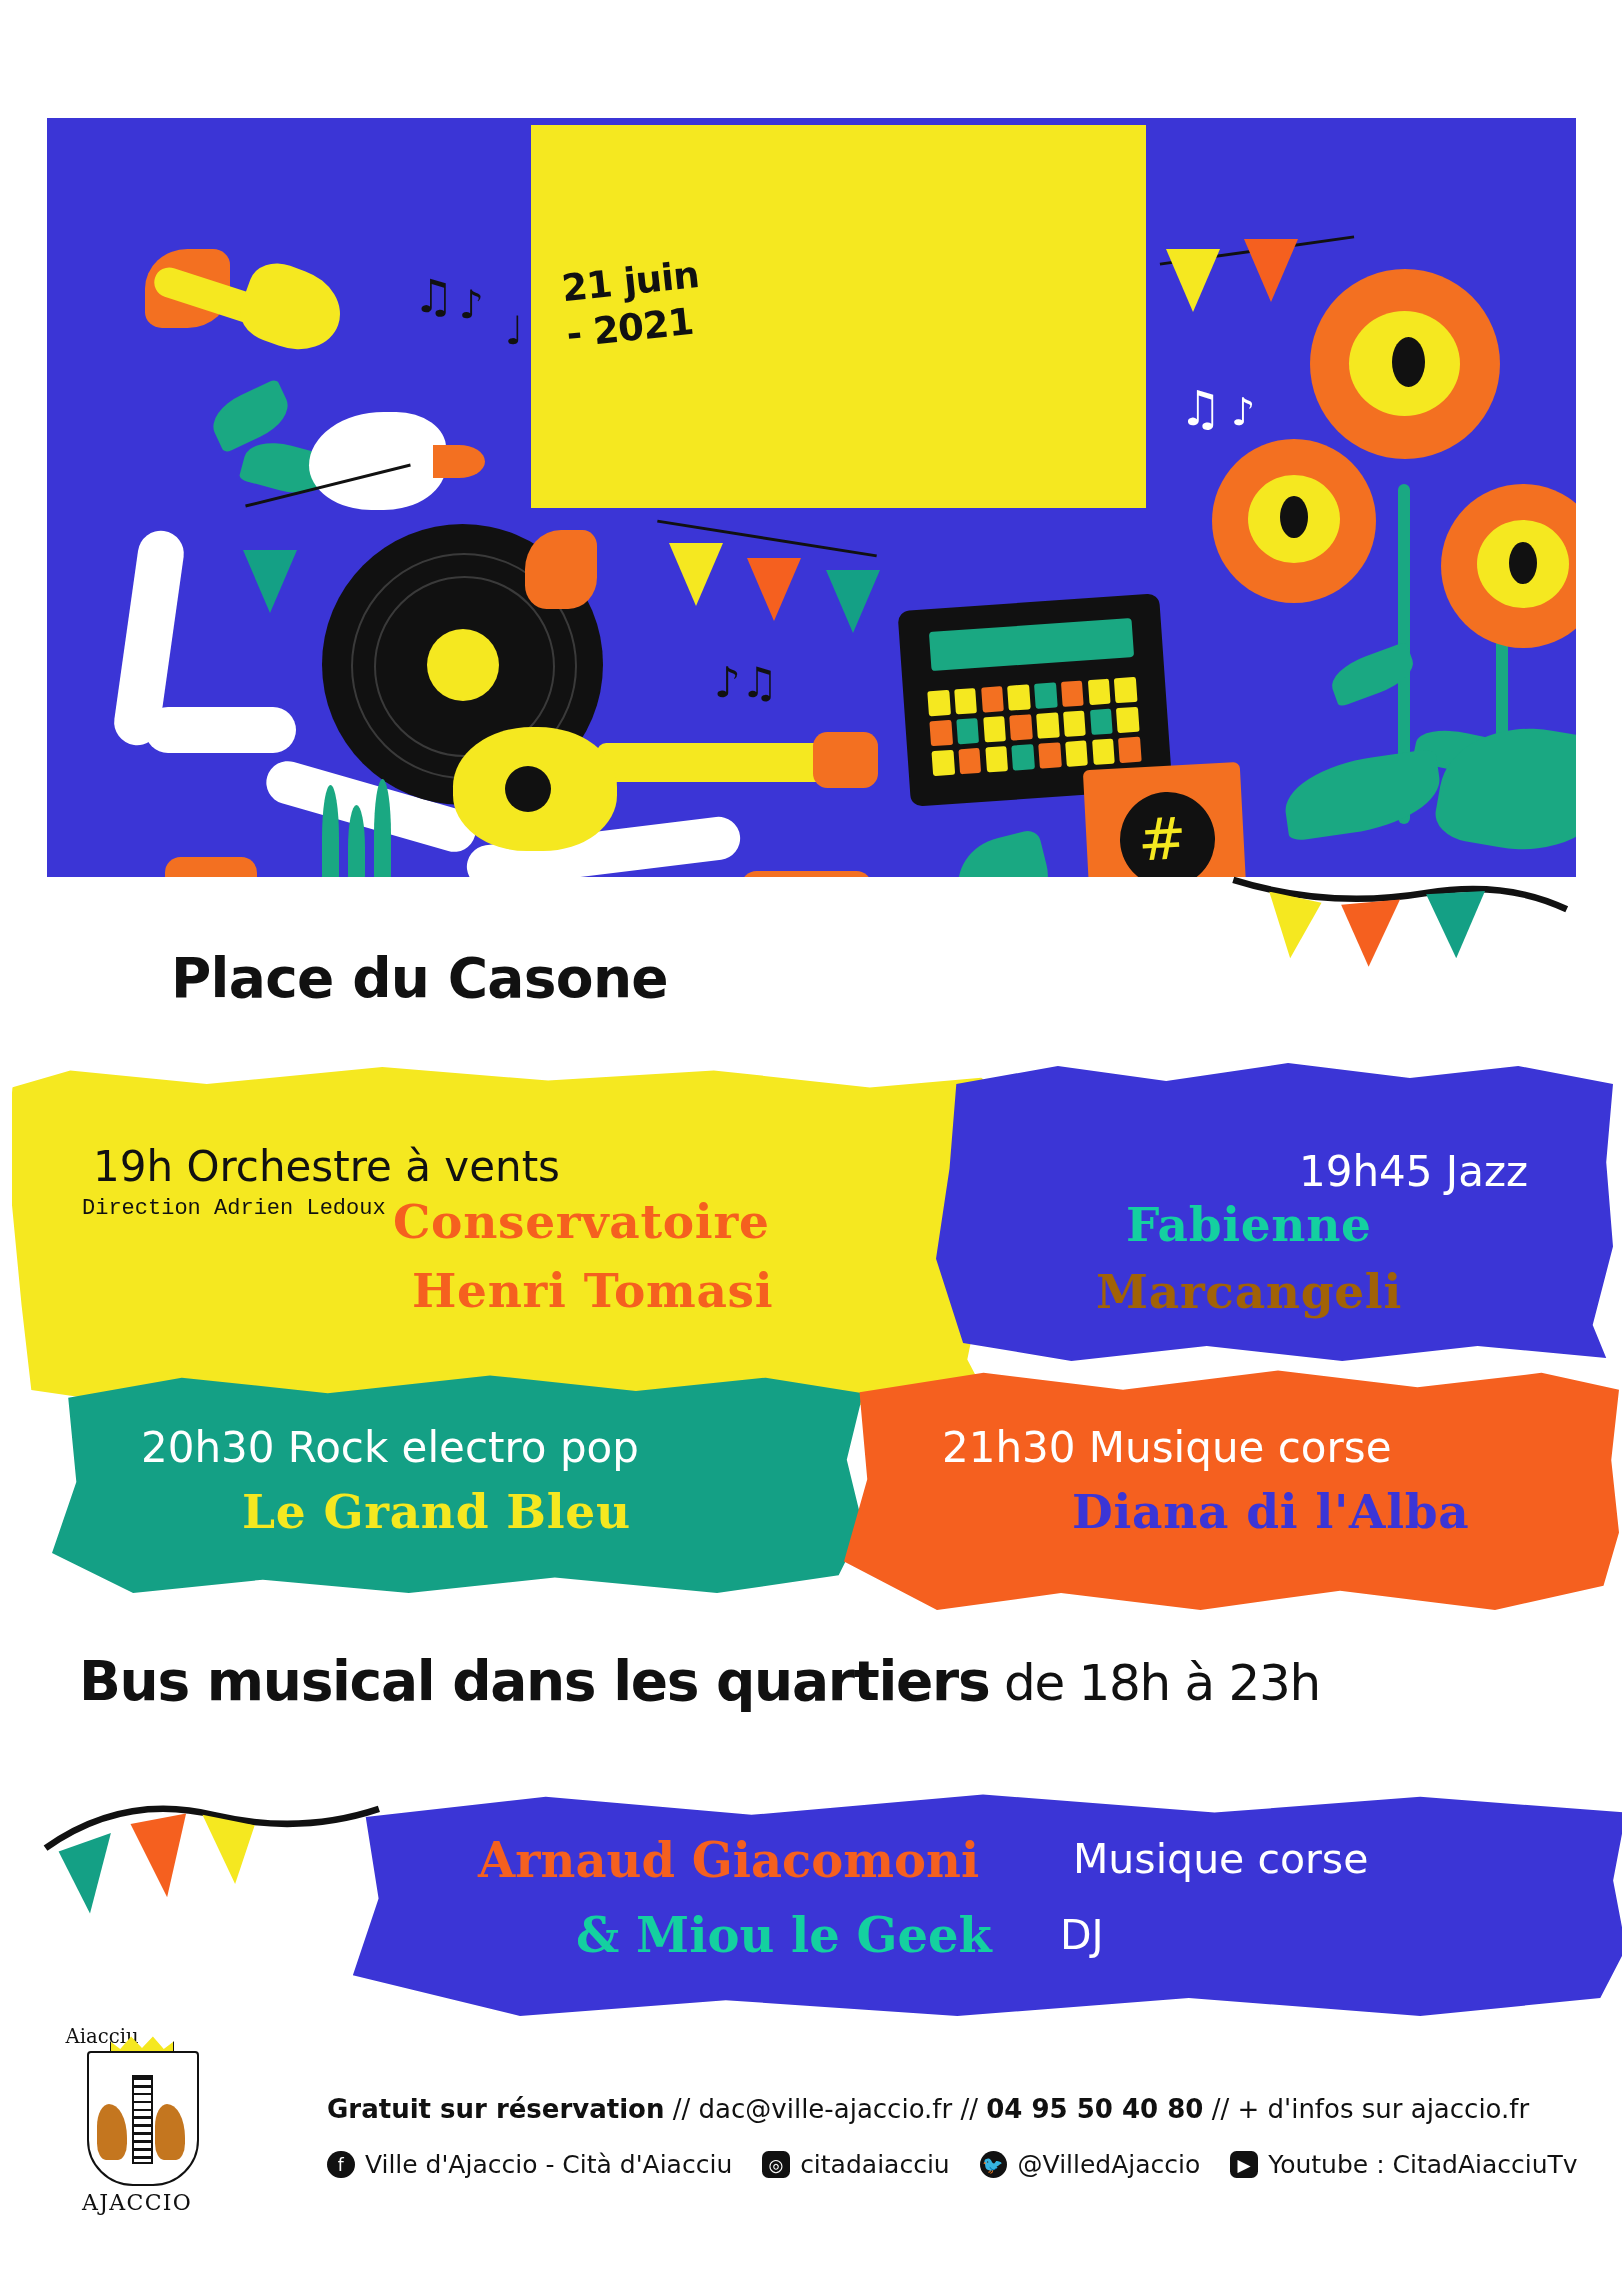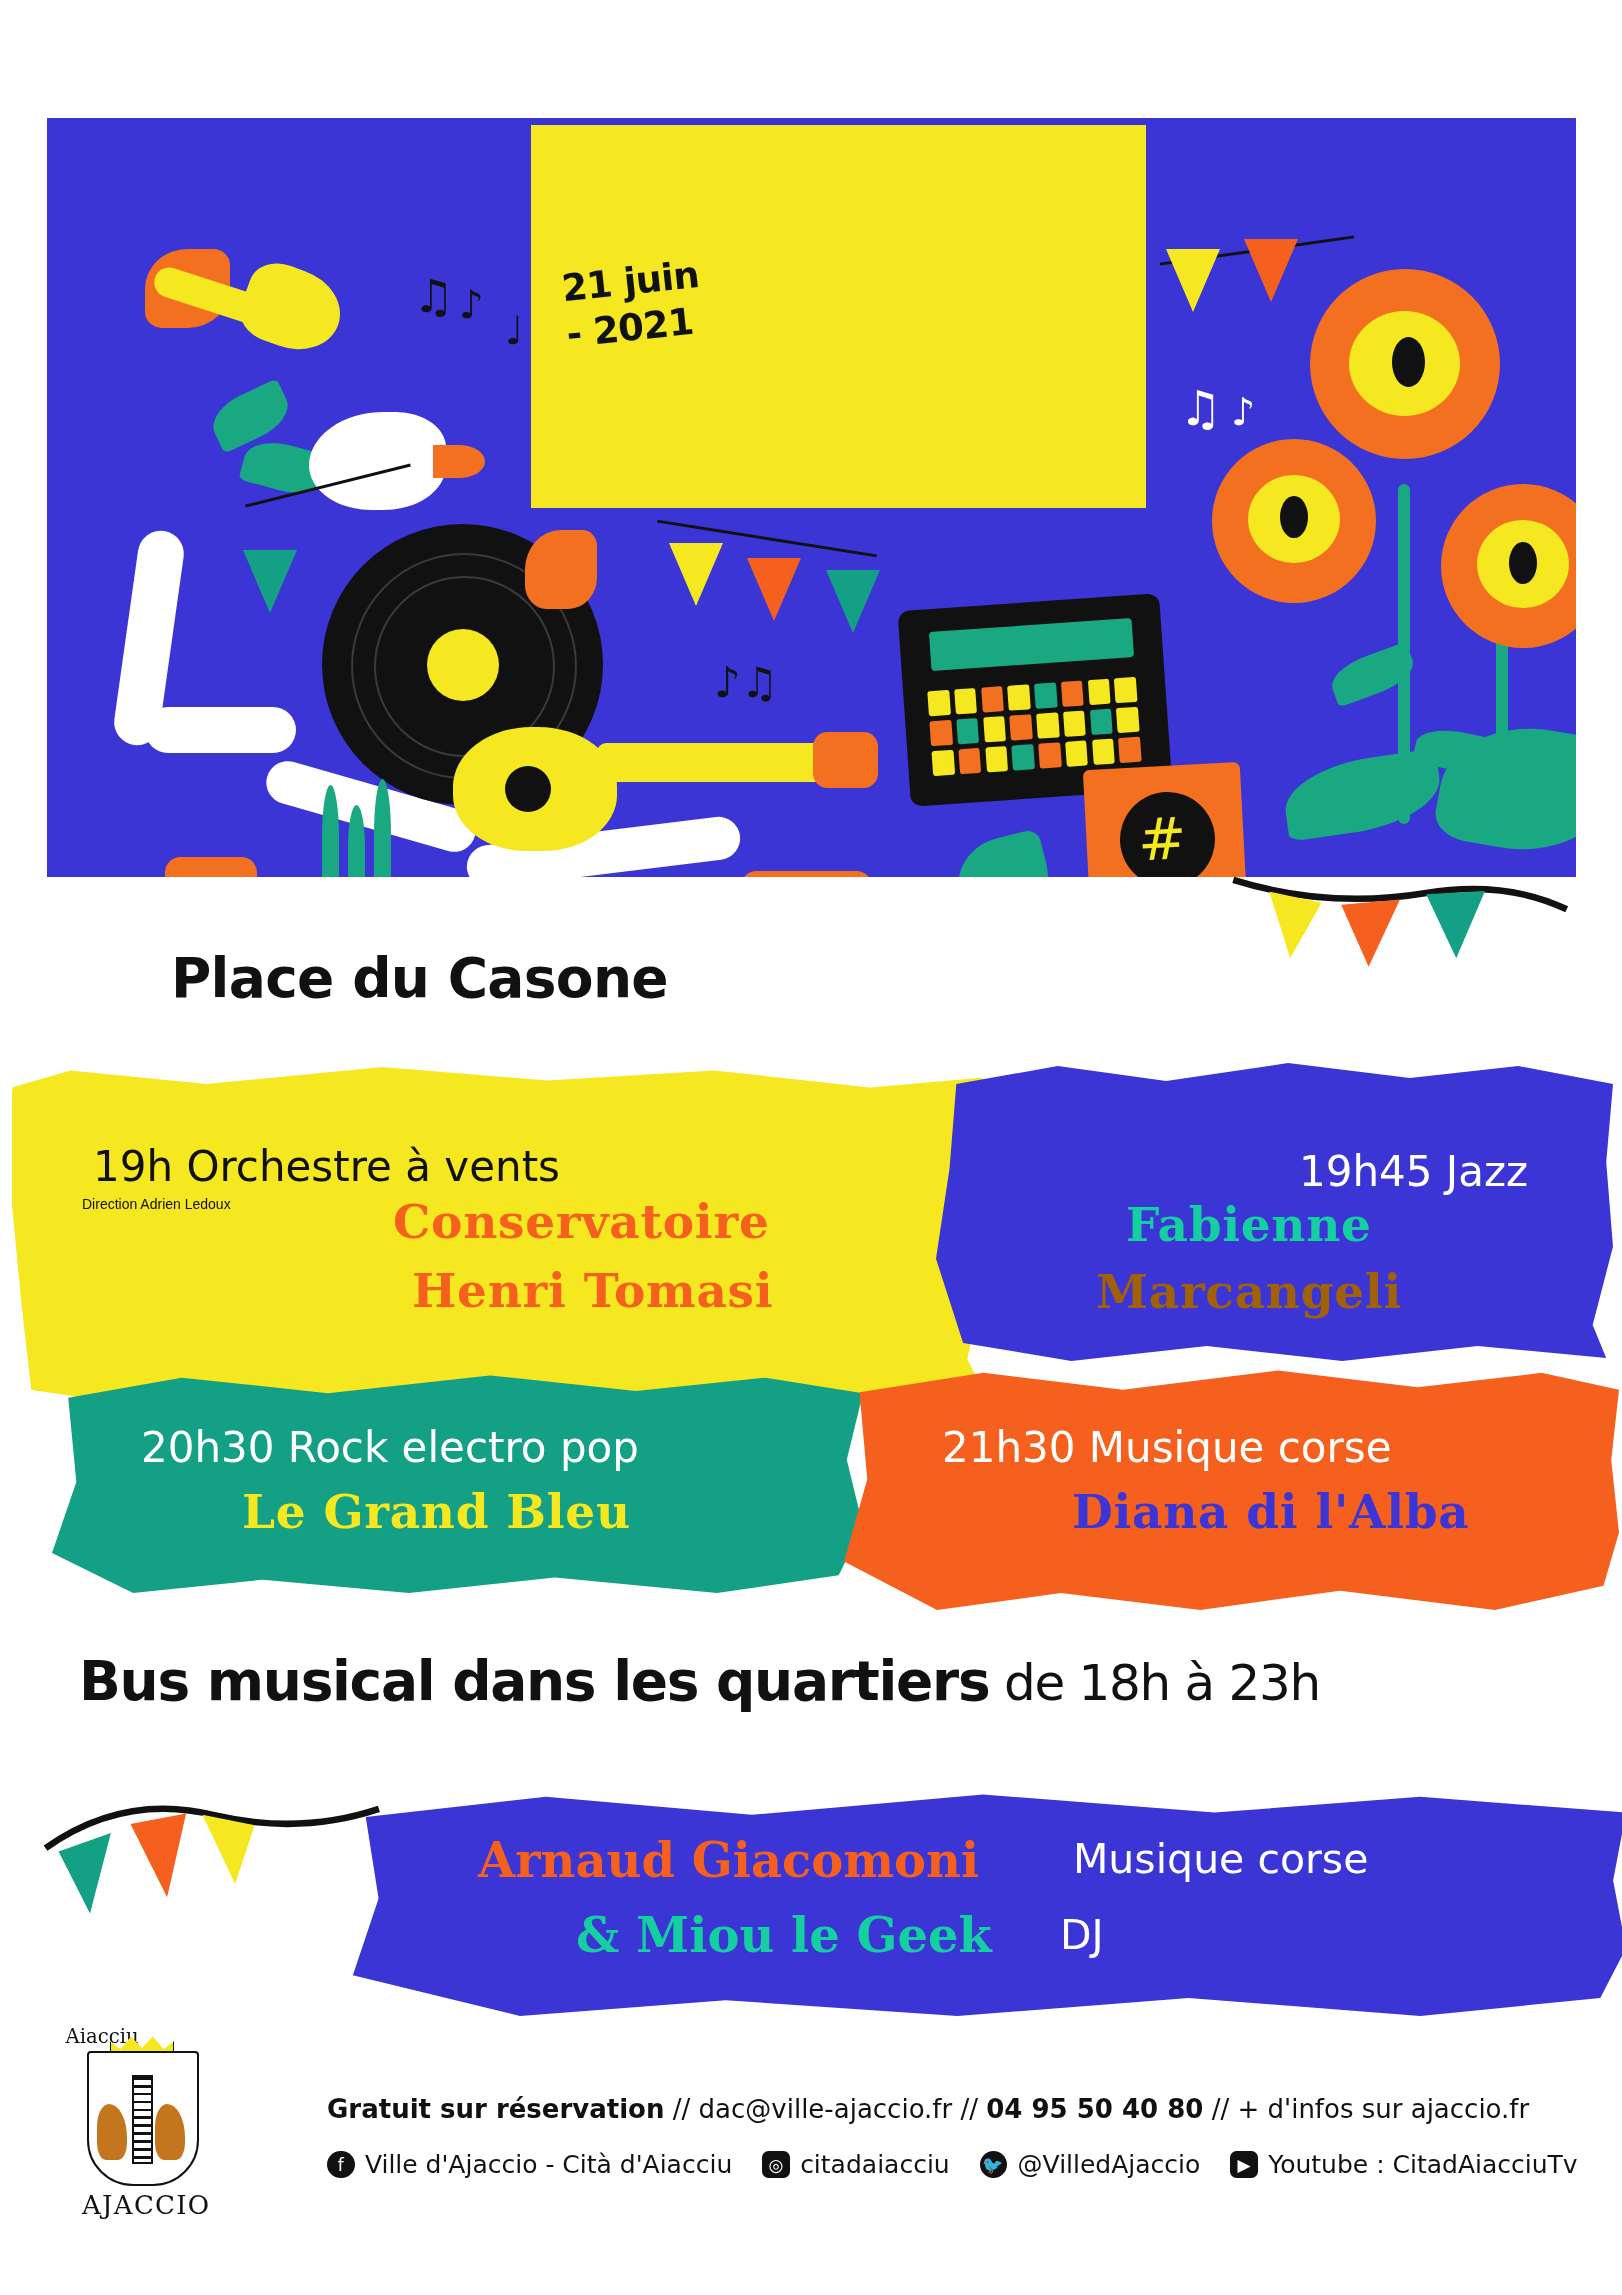--- a/index.html
+++ b/index.html
@@ -360,22 +360,22 @@
   .slot-time {
     position: absolute;
     font-family: "DejaVu Sans", sans-serif;
     font-weight: 400;
     font-size: 42px;
     color: #111;
     white-space: nowrap;
   }
   .slot-sub {
     position: absolute;
-    font-family: Liberation Sans, sans-serif;
-    font-size: 14px;
+    font-family: Liberation Mono, monospace;
+    font-size: 22px;
     color: #111;
     white-space: nowrap;
   }
   .slot-artist {
     position: absolute;
     font-family: "DejaVu Serif", serif;
     font-weight: 700;
     font-size: 47px;
     letter-spacing: 0.7px;
     white-space: nowrap;
@@ -427,21 +427,21 @@
     position: absolute;
     left: 19.6px; top: 13px;
     font-family: "DejaVu Serif", serif;
     font-size: 19.6px;
     color: #111;
   }
   .crest-label-bottom {
     position: absolute;
     left: 36px; top: 178px;
     font-family: "DejaVu Serif", serif;
-    font-size: 26px;
+    font-size: 22px;
     letter-spacing: 1.3px;
     color: #111;
   }
   .crest-column {
     position: absolute;
     left: 86px; top: 63px;
     width: 17px; height: 85px;
     background: repeating-linear-gradient(#111 0 2.6px, #fff 2.6px 7.9px);
     border: 2px solid #111;
   }

